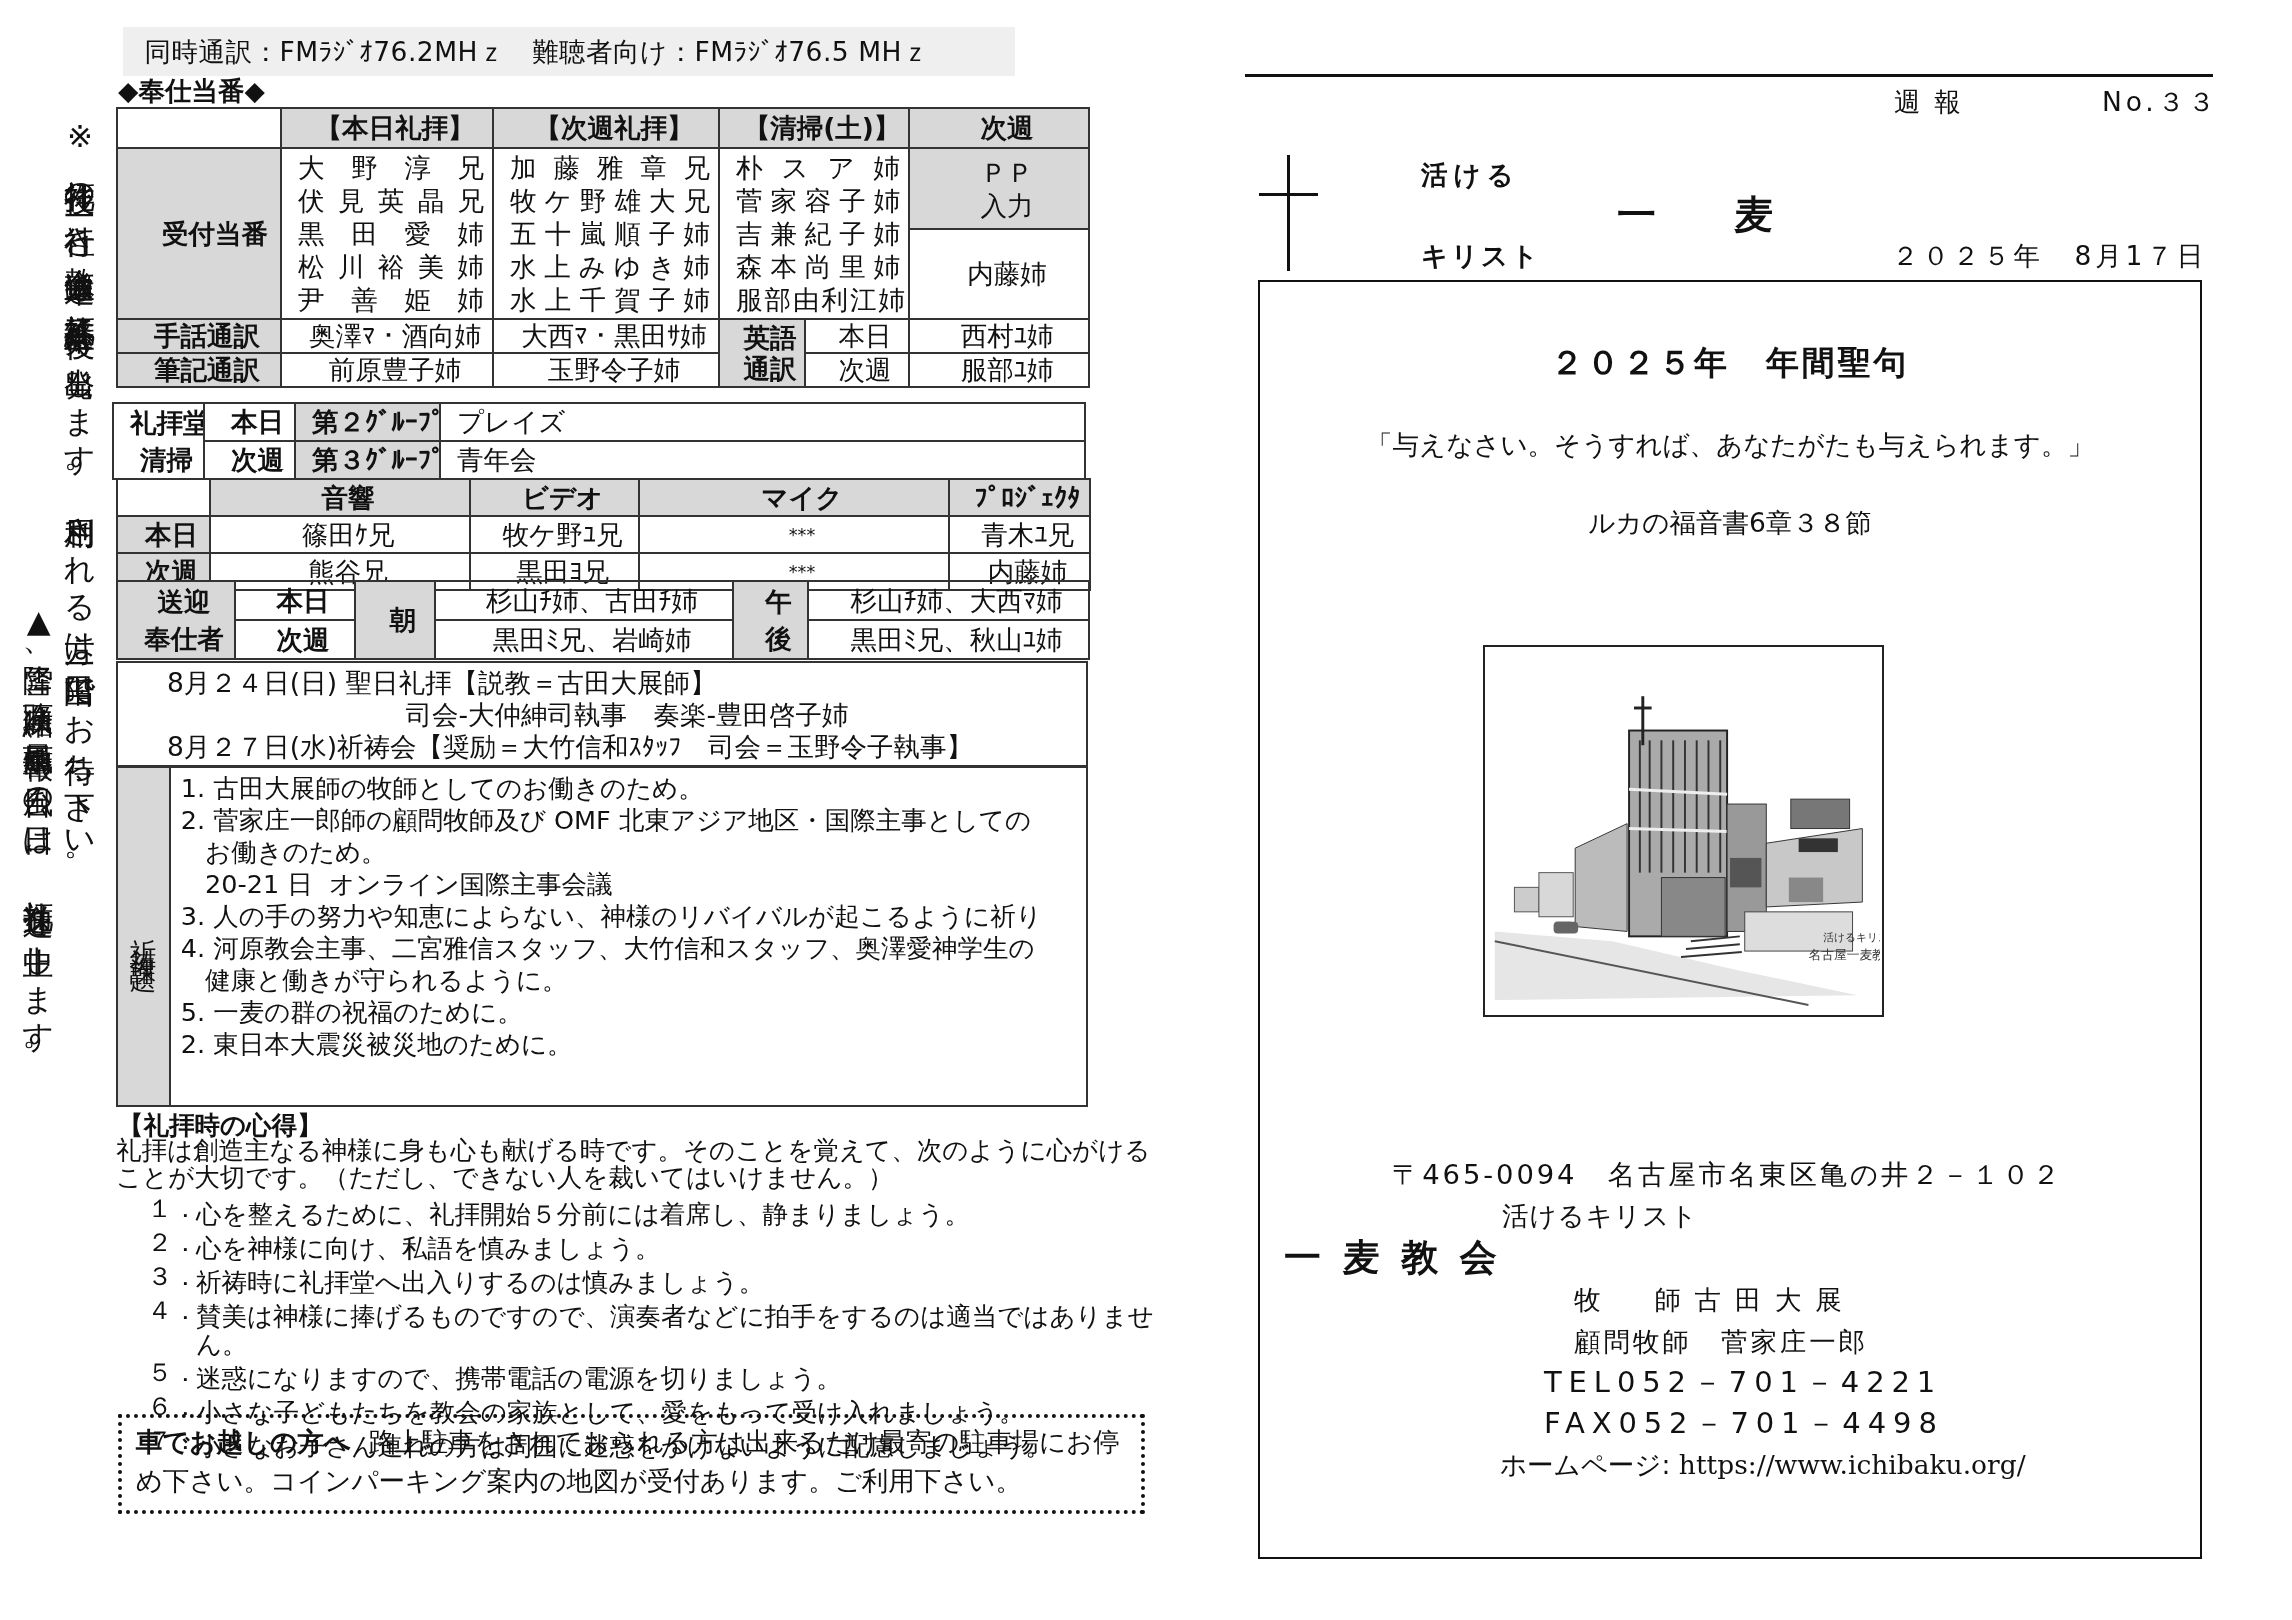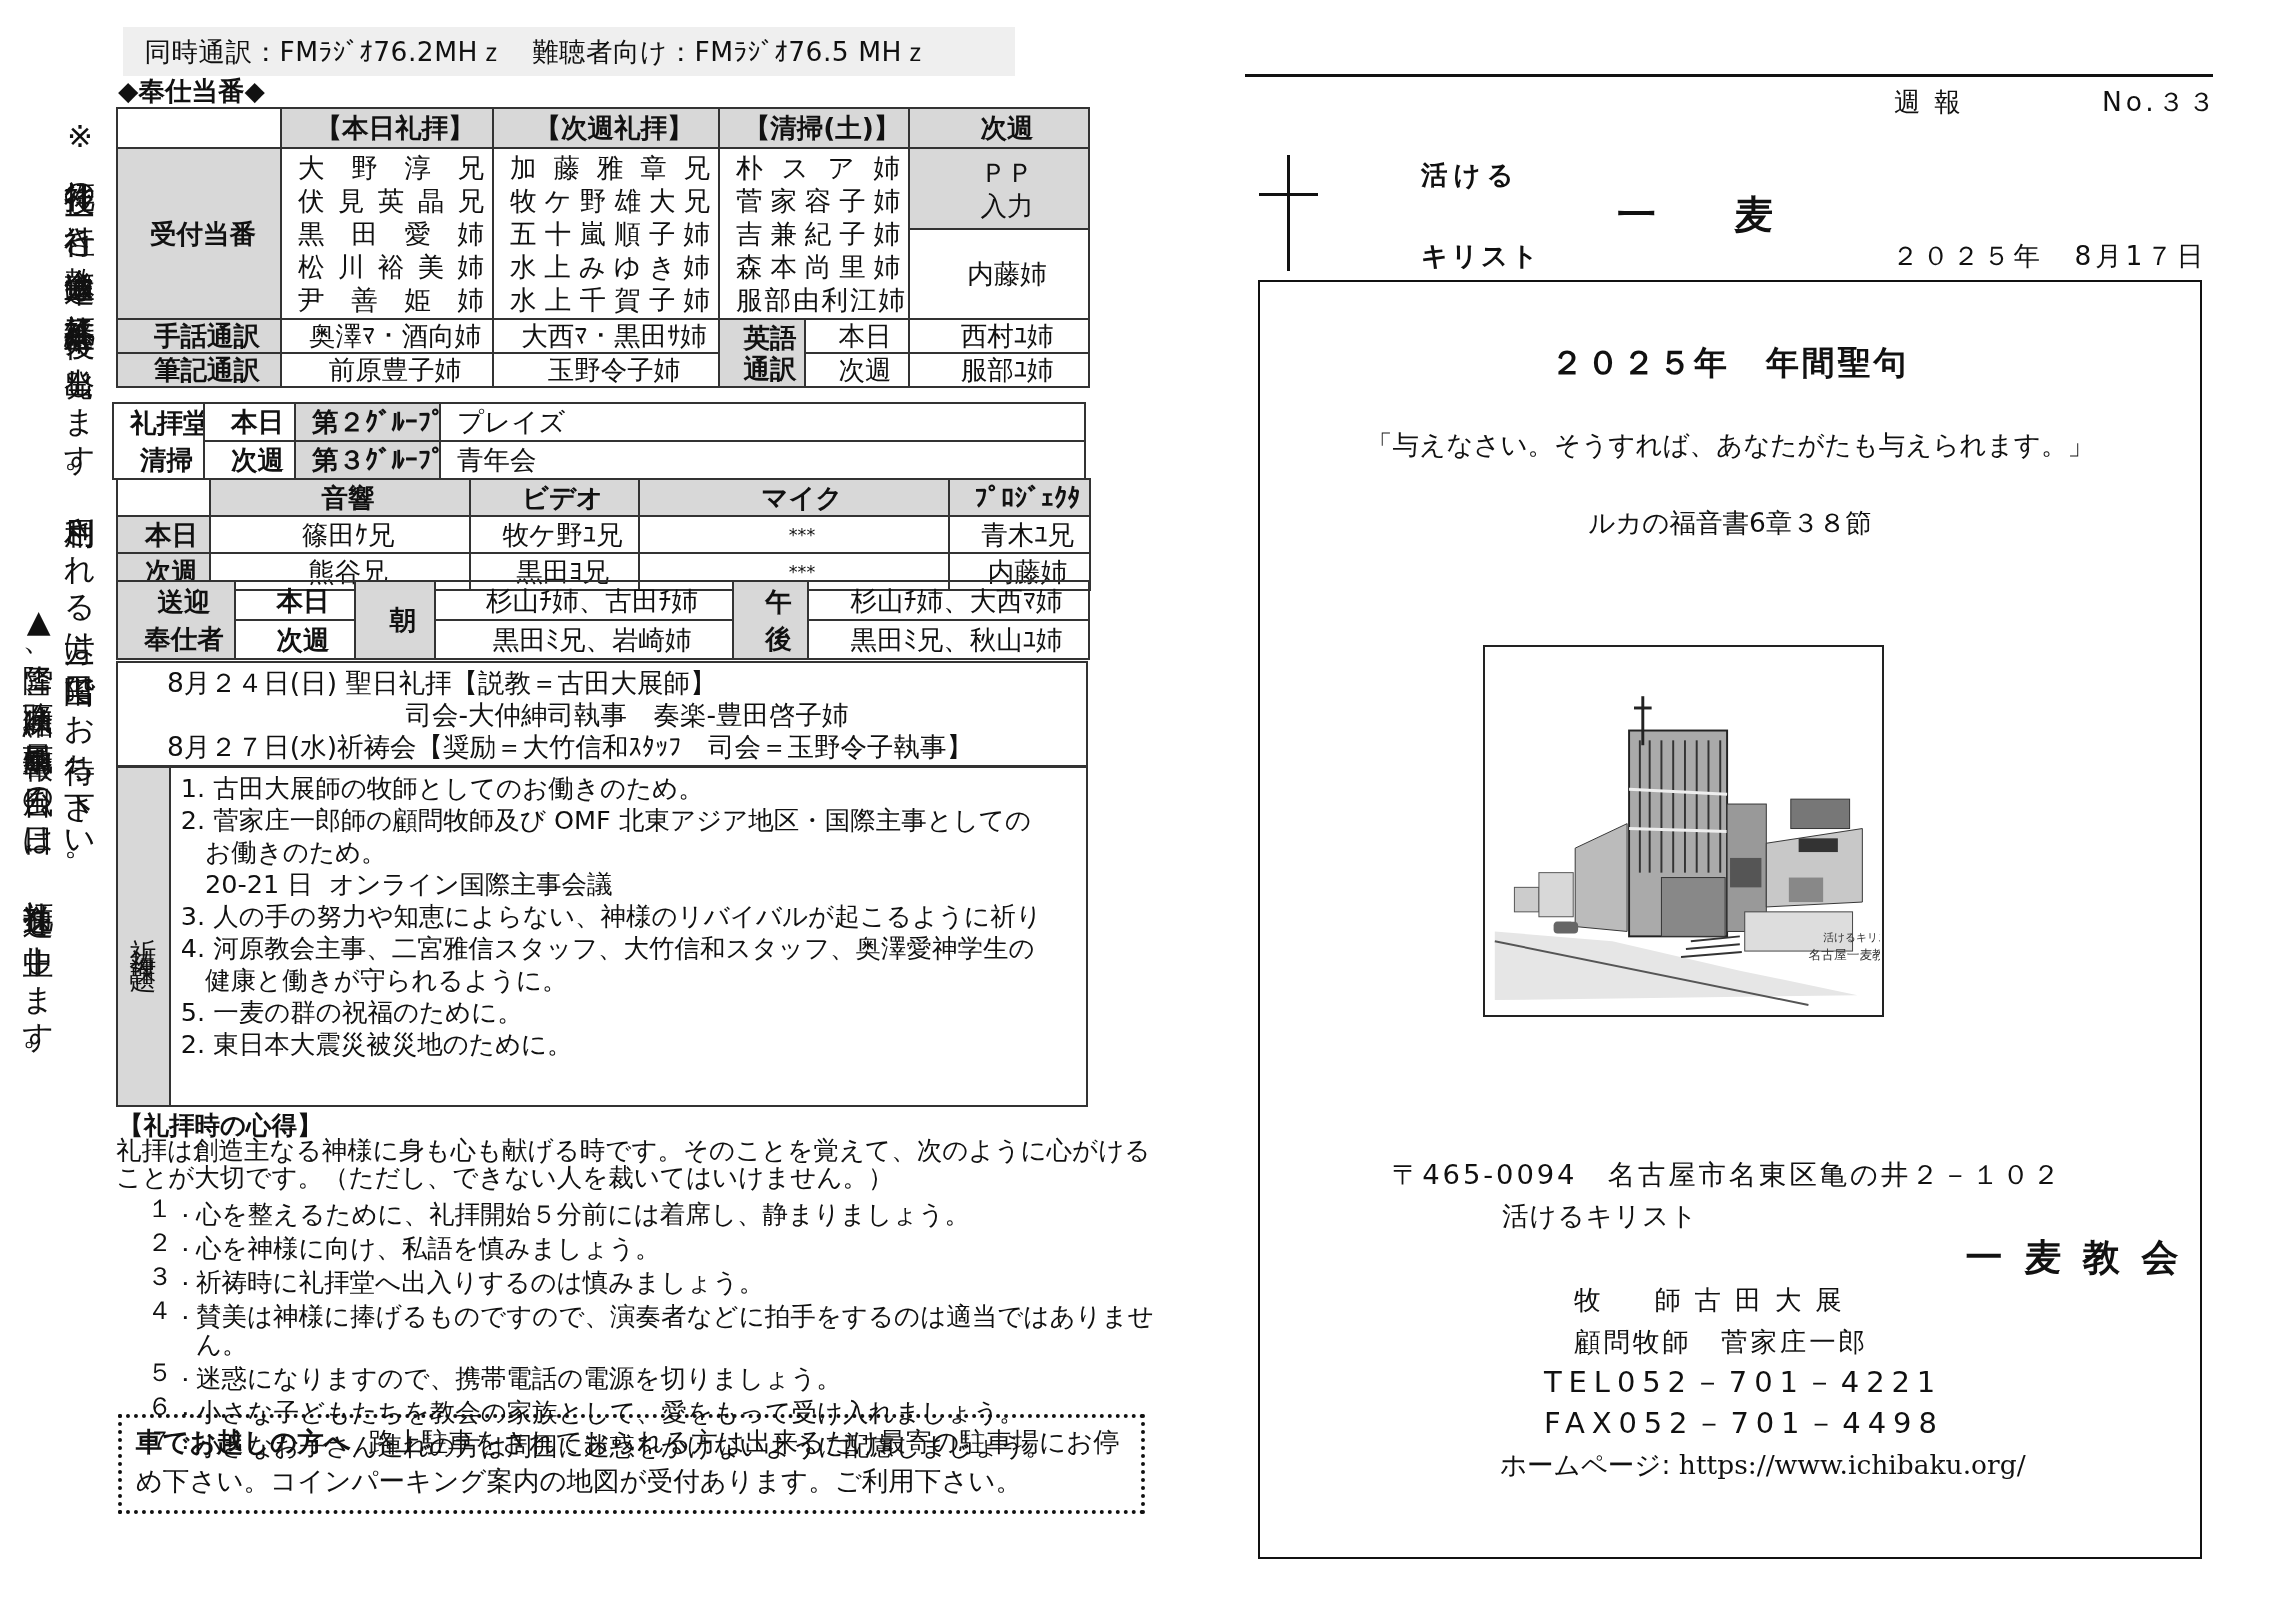--- a/index.html
+++ b/index.html
@@ -59,21 +59,21 @@
   .issue-date { position: absolute; left: 1892px; top: 238px; font-size: 26.5px; letter-spacing: 3.9px; white-space: pre; }
 
   .main-box { position: absolute; left: 1258px; top: 280px; width: 944px; height: 1279px; border: 2.9px solid #111; }
   .verse-head { position: absolute; left: 0; width: 100%; top: 59px; text-align: center; font-size: 33px; font-weight: bold; letter-spacing: 2.9px; white-space: pre; }
   .verse-text { position: absolute; left: 0; width: 100%; top: 145px; text-align: center; font-size: 26.5px; }
   .verse-ref { position: absolute; left: 0; width: 100%; top: 223px; text-align: center; font-size: 26.5px; }
   .picture { position: absolute; left: 223px; top: 363px; width: 401px; height: 372px; border: 2.9px solid #222; background: #fff; overflow: hidden; }
   .contact { position: absolute; left: 0; width: 100%; top: 875px; }
   .contact .zip { position: absolute; left: 132px; top: 0; font-size: 27.4px; letter-spacing: 2.9px; white-space: pre; }
   .contact .sub { position: absolute; left: 242px; top: 41px; font-size: 26.5px; letter-spacing: 1px; }
-  .contact .church { position: absolute; left: 0; width: 100%; text-align: right; top: 76px; font-size: 37px; font-weight: bold; letter-spacing: 21.6px; padding-left: 13px; }
+  .contact .church { position: absolute; left: 0; width: 100%; text-align: left; top: 76px; font-size: 37px; font-weight: bold; letter-spacing: 21.6px; padding-left: 24px; }
   .contact .pastor { position: absolute; left: 314px; top: 125px; font-size: 26.5px; letter-spacing: 13.7px; white-space: pre; }
   .contact .adviser { position: absolute; left: 314px; top: 167px; font-size: 26.5px; letter-spacing: 2.9px; white-space: pre; }
   .contact .tel { position: absolute; left: 284px; top: 206px; font-size: 29px; letter-spacing: 6.9px; }
   .contact .fax { position: absolute; left: 284px; top: 247px; font-size: 29px; letter-spacing: 6.9px; }
   .contact .hp { position: absolute; left: 240px; top: 290px; font-size: 26.5px; }
   .contact .hp .url { font-family: "DejaVu Serif", serif; }
 </style>
 </head>
 <body>
 
@@ -94,21 +94,21 @@
   </colgroup>
   <tbody>
       <tr style="height:40px">
     <td></td>
     <td class="g b">【本日礼拝】</td>
     <td class="g b">【次週礼拝】</td>
     <td class="g b" colspan="2">【清掃(土)】</td>
     <td class="g b">次週</td>
   </tr>
   <tr style="height:80px">
-    <td class="g b" rowspan="2" style="text-align:left;padding-left:32px">受付当番</td>
+    <td class="g b" rowspan="2" style="text-align:center;padding-left:32px">受付当番</td>
     <td class="names" rowspan="2">
       <div>大野淳兄</div>
       <div>伏見英晶兄</div>
       <div>黒田愛姉</div>
       <div>松川裕美姉</div>
       <div>尹善姫姉</div>
     </td>
     <td class="names" rowspan="2">
       <div>加藤雅章兄</div>
       <div>牧ケ野雄大兄</div>

